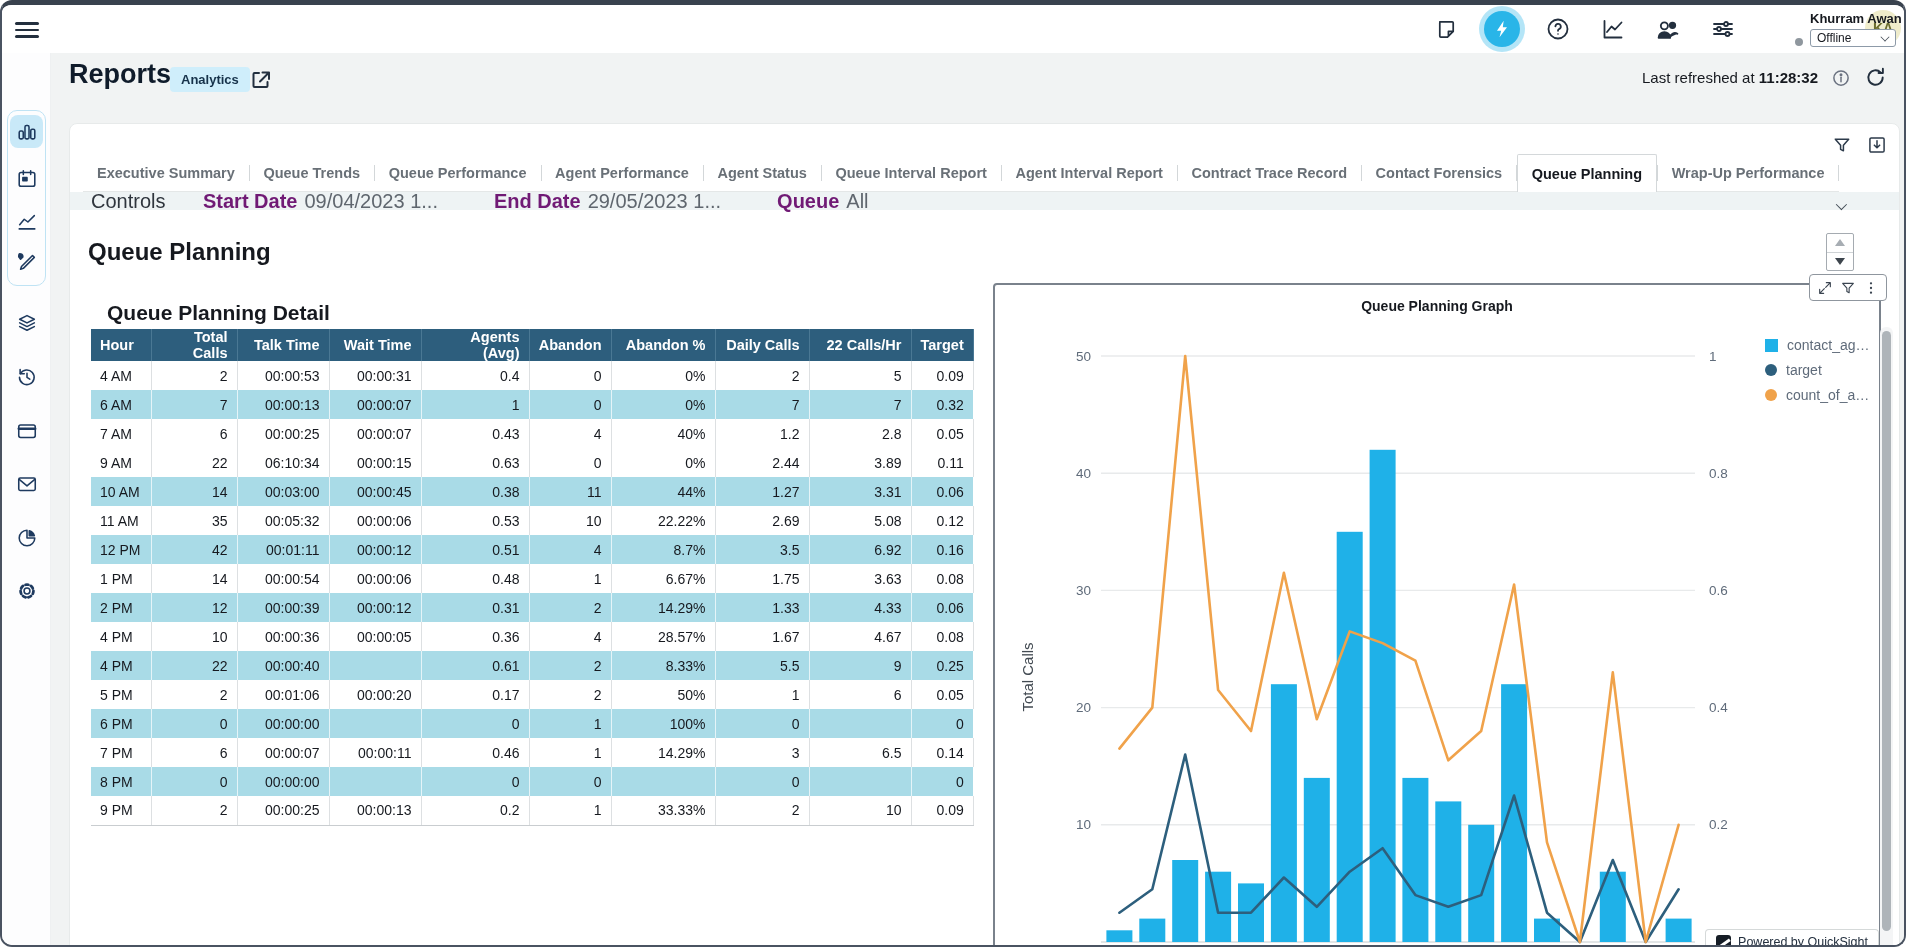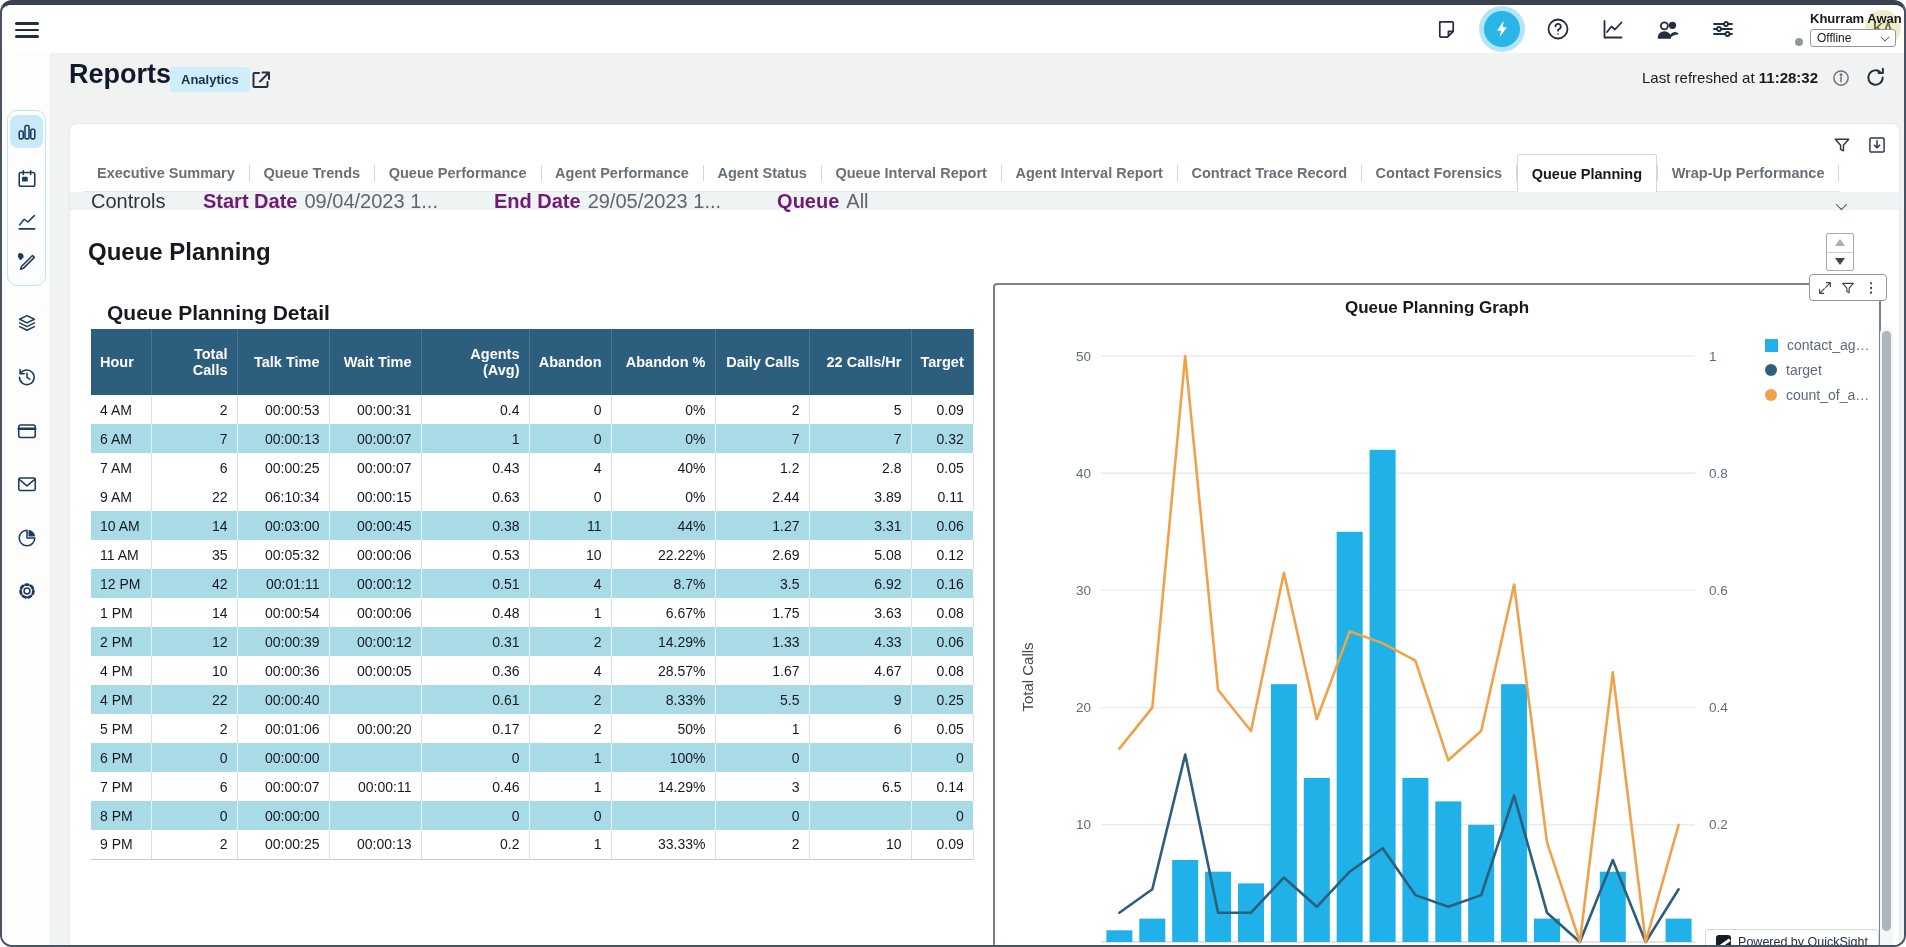--- a/index.html
+++ b/index.html
@@ -72,29 +72,29 @@
   .stepper { position:absolute; right:45px; top:10px; width:28px; height:38px; border:1px solid #a5abb1; border-radius:2px;
     background:#fff; display:flex; flex-direction:column; }
   .stepper div { flex:1; display:flex; align-items:center; justify-content:center; cursor:pointer; }
   .stepper div:first-child { border-bottom:1px solid #cfd3d6; }
   .tri-up { width:0; height:0; border-left:5px solid transparent; border-right:5px solid transparent; border-bottom:7px solid #a7adb3; }
   .tri-dn { width:0; height:0; border-left:5px solid transparent; border-right:5px solid transparent; border-top:7px solid #3d454d; }
 
   .panel-title { position:absolute; left:37px; top:78px; font-size:21px; font-weight:bold; color:#16191f; }
   .dtable { position:absolute; left:21px; top:106px; border-collapse:collapse; font-size:14px; }
   .dtable th { background:#2d5e7d; color:#fff; font-size:14.5px; font-weight:bold; height:29px;
-    border-right:1px solid #4a7894; padding:17px 9px; text-align:left; }
+    border-right:1px solid #4a7894; padding:0 9px; text-align:left; }
   .dtable th.num, .dtable td.num { text-align:right; }
   .dtable td { height:29px; padding:0 9px; border-right:1px solid rgba(120,130,140,.25); color:#16191f; }
   .dtable tr.hl td { background:#a9dbe7; border-right:1px solid rgba(255,255,255,.7); }
   .dtable tbody tr:last-child td { border-bottom:1px solid #c9cdd0; }
 
   .chart-panel { position:absolute; left:923px; top:60px; width:888px; height:700px; background:#fff;
     border:2px solid #7a828c; border-radius:4px; }
-  .chart-title { position:absolute; left:0; right:0; top:13px; text-align:center; font-size:17px; font-weight:bold; color:#16191f; }
+  .chart-title { position:absolute; left:0; right:0; top:13px; text-align:center; font-size:14px; font-weight:bold; color:#16191f; }
   .chart-toolbar { position:absolute; top:-11px; right:-8px; width:78px; height:27px; background:#fff;
     border:1px solid #8f969e; border-radius:4px; display:flex; align-items:center; justify-content:space-evenly; }
   .chart-toolbar .tico { width:17px; height:17px; }
   .chart-toolbar svg { stroke:#3a4450; stroke-width:1.7; fill:none; stroke-linecap:round; stroke-linejoin:round; }
   .legend { position:absolute; left:770px; top:52px; display:flex; flex-direction:column; gap:9px; }
   .legend-item { display:flex; align-items:center; gap:9px; font-size:14px; color:#5f6b7a; cursor:pointer; white-space:nowrap; }
   .sw-square { width:13px; height:13px; }
   .sw-circle { width:12px; height:12px; border-radius:50%; }
 
   .vscroll { position:absolute; right:6px; top:104px; bottom:0; width:13px; background:#f4f5f6; border-radius:6px; }

